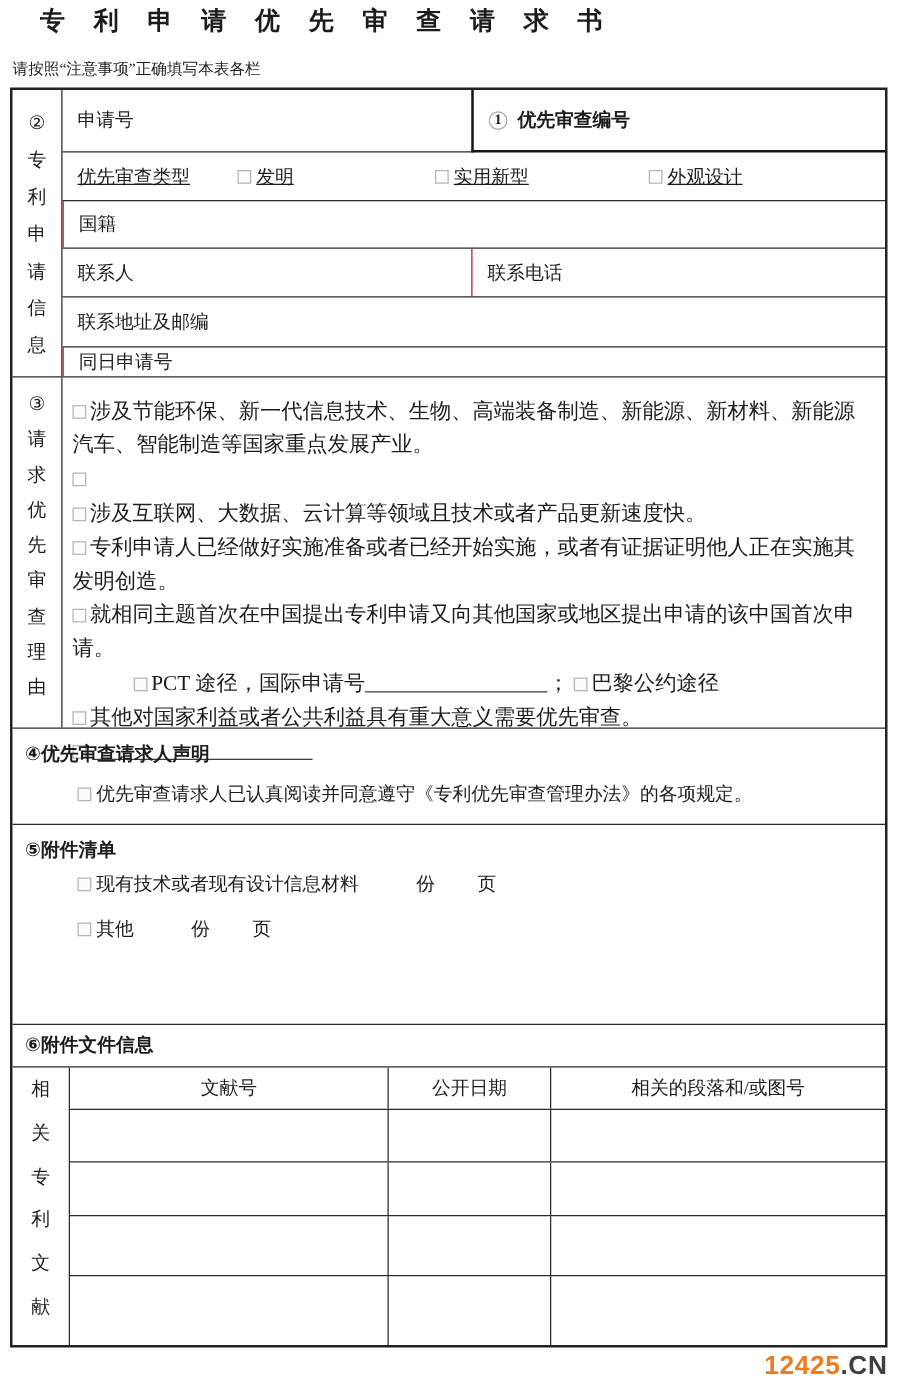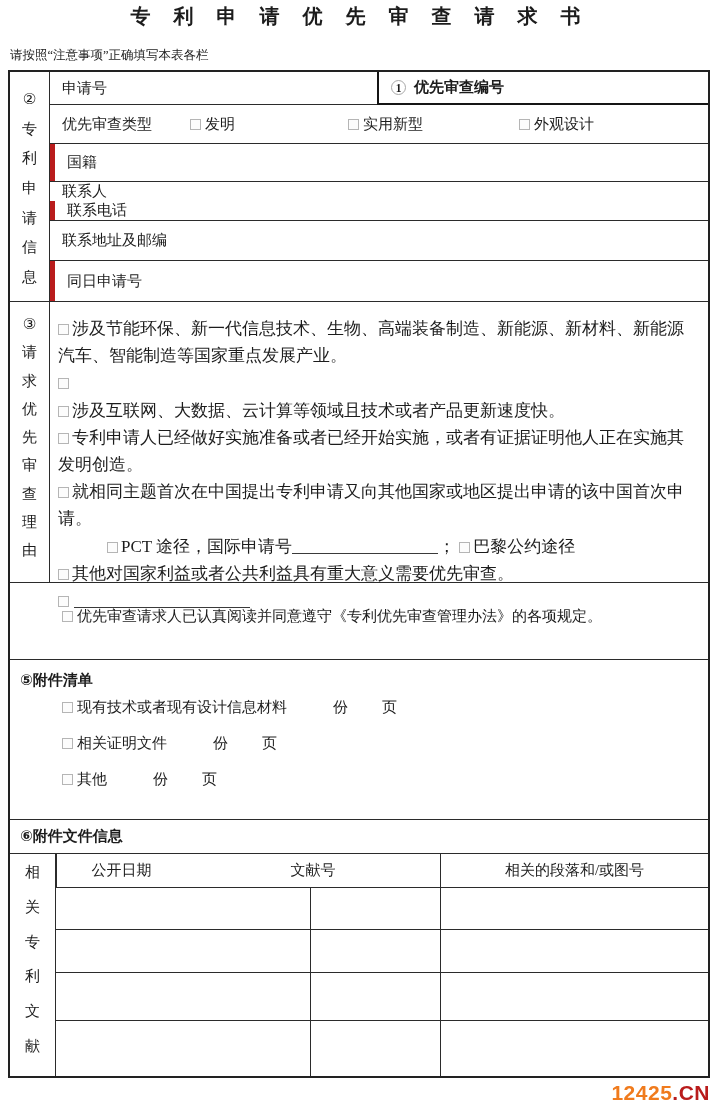--- a/index.html
+++ b/index.html
@@ -3,22 +3,22 @@
 <meta charset="utf-8">
 <style>
   * { box-sizing: border-box; }
   html,body { margin:0; padding:0; }
   body {
     width:720px; height:1113px; position:relative; background:#ffffff;
     font-family:"Liberation Serif","DejaVu Serif","DejaVu Sans",serif;
     color:#1c1c1c; overflow:hidden;
   }
   .page-title {
-    position:absolute; top:3px; left:0; width:720px; text-align:center;
-    font-size:20px; font-weight:bold; letter-spacing:9px; white-space:nowrap;
+    position:absolute; top:3px; left:0; width:720px; text-align:left;
+    font-size:20px; font-weight:bold; letter-spacing:9px; white-space:nowrap;padding-left:32px;
   }
   .instruction { position:absolute; top:47px; left:10px; font-size:12.5px; }
 
   .form {
     position:absolute; left:8px; top:70px; width:702px; height:1008px;
     border:2px solid #222; display:flex; flex-direction:column; background:#fff;
   }
   .sec { display:flex; border-bottom:1px solid #2b2b2b; flex:none; }
   .side-col {
     width:40px; flex:none; border-right:1px solid #2b2b2b;
@@ -27,27 +27,27 @@
   }
   .side2 { padding:20px 0 16px 0; }
   .side3 { padding:15px 0 24px 0; }
   .side6 { width:46px; padding:11px 0 22px 0; }
 
   
   .s2-rows { flex:1; display:flex; flex-direction:column; }
   .r { display:flex; border-bottom:1px solid #2b2b2b; align-items:stretch; flex:none; }
   .cell { display:flex; align-items:center; padding-left:12px; font-size:15px; }
   .cl { width:327px; flex:none; }
-  .cr { flex:1; border-left:5px solid #b91c1c; }
-  .r1 { height:33px; border-bottom:none; }
+  .cr { flex:1; border-left:1px solid #b91c1c; }
+  .r1 { height:50px; border-bottom:none; }
   .r1 .cl { border-bottom:1px solid #2b2b2b; }
   .r1 .cr { border-left:2px solid #151515; border-bottom:2px solid #151515; font-weight:bold; }
-  .r2 { height:39px; }
+  .r2 { height:39px;text-decoration:underline; }
   .r3 { height:38px; }
-  .r4 { height:39px;flex-direction:column; }
+  .r4 { height:39px; }
   .r5 { height:40px; }
   .r6 { flex:1; border-bottom:none; }
   .badge {
     display:inline-flex; width:15px; height:15px; border:1px solid #a8a8a8; border-radius:50%;
     align-items:center; justify-content:center; font-size:11.5px; margin-right:8px; flex:none;
   }
   .cb {
     display:inline-block; width:11px; height:11px; border:1px solid #b5b5b5;
     background:#fcfcfc; margin-right:4px; vertical-align:-1px; flex:none;
   }
@@ -182,47 +182,47 @@
       <div class="reason"><span class="cb"></span><span>涉及互联网、大数据、云计算等领域且技术或者产品更新速度快。</span></div>
       <div class="reason"><span class="cb"></span><span>专利申请人已经做好实施准备或者已经开始实施，或者有证据证明他人正在实施其发明创造。</span></div>
       <div class="reason"><span class="cb"></span><span>就相同主题首次在中国提出专利申请又向其他国家或地区提出申请的该中国首次申请。</span></div>
       <div class="reason pct-line"><span class="cb"></span><span>PCT 途径，国际申请号</span><span class="blank blank-pct"></span><span>；</span><span class="cb" style="margin-left:4px;"></span><span>巴黎公约途径</span></div>
       <div class="reason"><span class="cb"></span><span>其他对国家利益或者公共利益具有重大意义需要优先审查。</span></div>
       <div class="reason"><span class="cb"></span><span class="blank blank-free"></span></div>
     </div>
   </div>
 
   <div class="sec blocksec sec4">
+    <div class="sec-title">④优先审查请求人声明</div>
     <div class="declaration-line"><span class="cb"></span><span>优先审查请求人已认真阅读并同意遵守《专利优先审查管理办法》的各项规定。</span></div>
   </div>
 
   <div class="sec blocksec sec5">
     <div class="sec-title">⑤附件清单</div>
     <div class="att-item" style="margin-top:8px;"><span class="cb"></span><span>现有技术或者现有设计信息材料</span><span class="u1">份</span><span class="u2">页</span></div>
-    <div class="att-item"><span class="cb"></span><span>相关证明文件</span><span class="u1">份</span><span class="u2">页</span></div>
     <div class="att-item"><span class="cb"></span><span>其他</span><span class="u1">份</span><span class="u2">页</span></div>
   </div>
 
   <div class="sec sec6-title">
     <span>⑥附件文件信息</span>
   </div>
 
   <div class="sec sec6">
     <div class="side-col side6">
       <span>相</span>
       <span>关</span>
       <span>专</span>
       <span>利</span>
       <span>文</span>
       <span>献</span>
     </div>
     <div class="doc-table">
       <div class="trow thead">
+        <div class="td tc1">文献号</div>
         <div class="td tc2">公开日期</div>
-        <div class="td tc1">文献号</div>
         <div class="td tc3">相关的段落和/或图号</div>
       </div>
       <div class="trow dr1">
         <div class="td tc1"></div>
         <div class="td tc2"></div>
         <div class="td tc3"></div>
       </div>
       <div class="trow dr2">
         <div class="td tc1"></div>
         <div class="td tc2"></div>
@@ -237,14 +237,14 @@
         <div class="td tc1"></div>
         <div class="td tc2"></div>
         <div class="td tc3"></div>
       </div>
     </div>
   </div>
 
 </div>
 
 <div class="watermark">
-  <span style="color:#f07b1d;">12425</span><span style="color:#b91c1c;">.CN</span>
+  <span style="color:#f07b1d;">12425</span><span style="color:#404040;">.CN</span>
 </div>
 
 </body></html>

